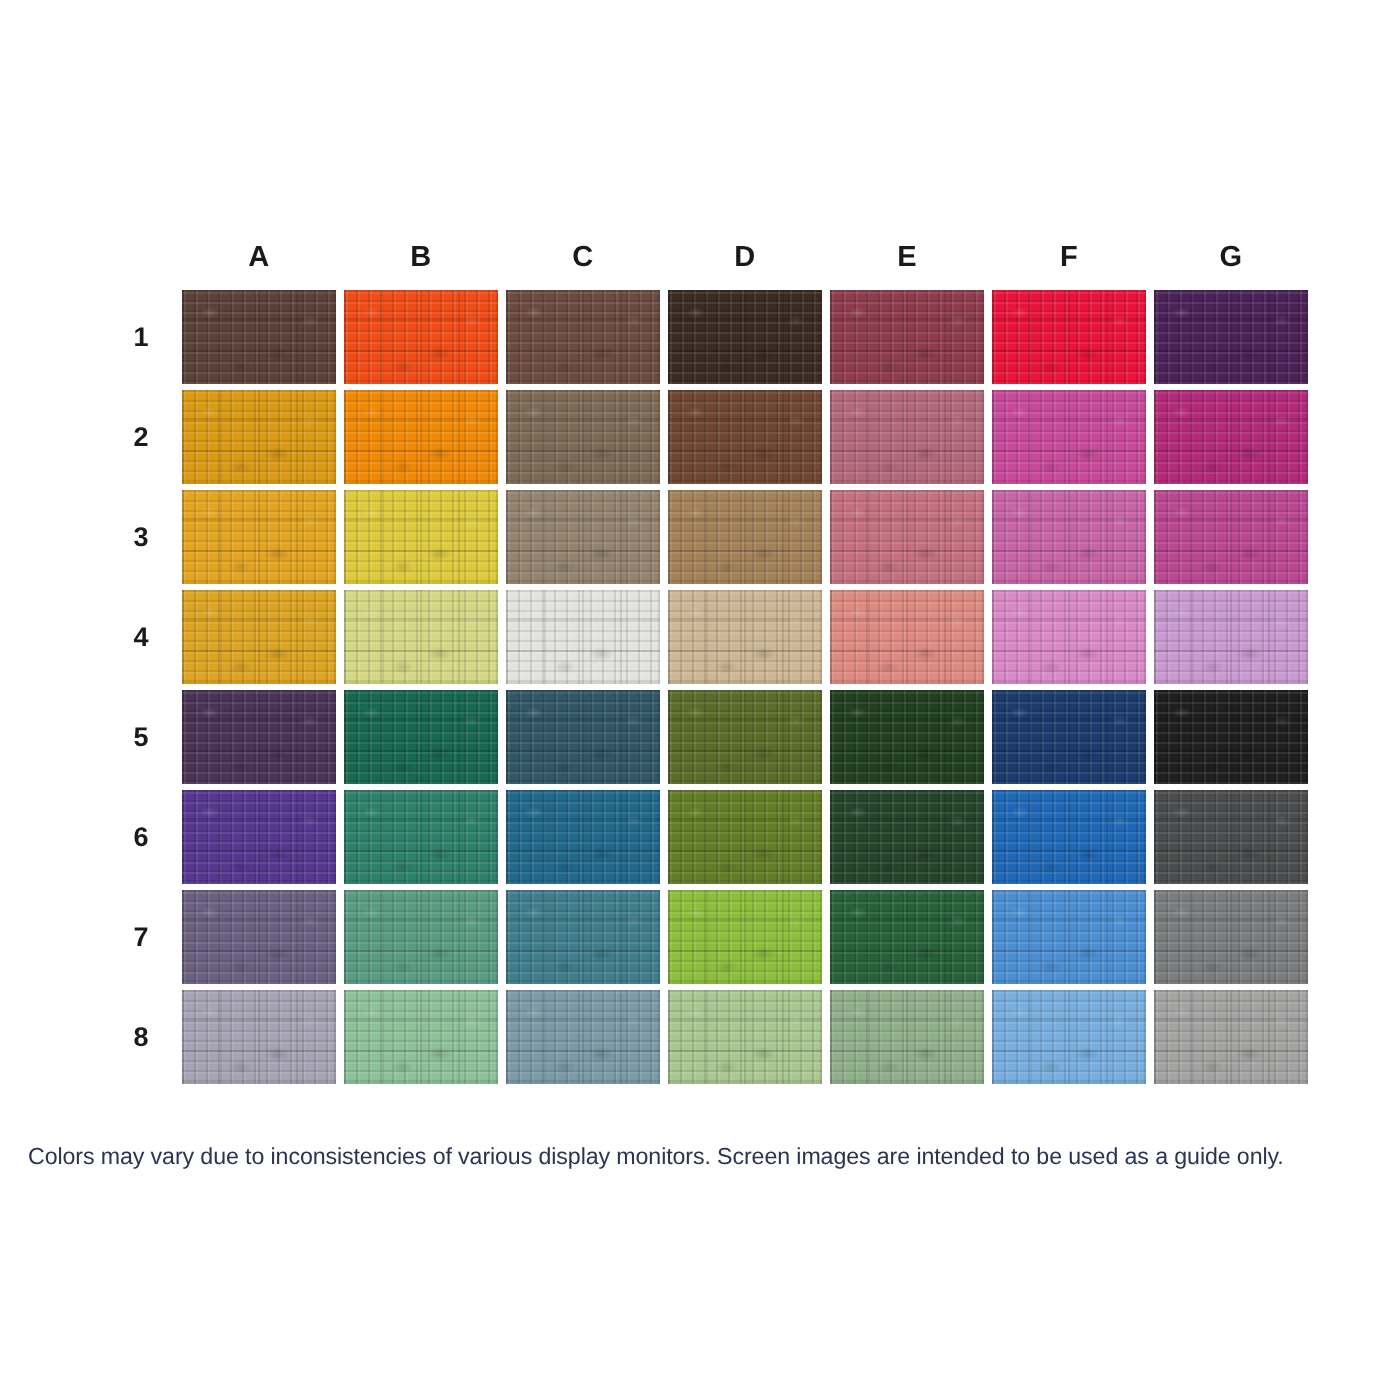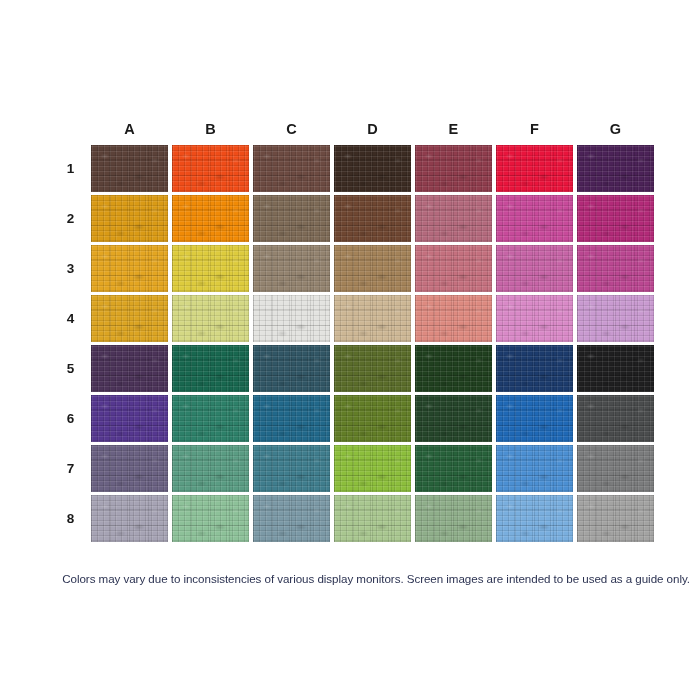--- a/index.html
+++ b/index.html
@@ -94,21 +94,20 @@
   .caption {
     position: absolute;
     left: 14px;
     top: 572px;
     width: 676px;
     font-size: 11.6px;
     color: #2c3352;
     font-family: "Liberation Sans", sans-serif;
     letter-spacing: -0.05px;
     white-space: nowrap;
-    text-align: right;
   }
 </style>
 </head>
 <body style="background: rgb(255, 255, 255);">
 
 <div id="chart-root">
 
   <div class="grid-wrap">
     <table class="swatch-grid">
       <colgroup>

